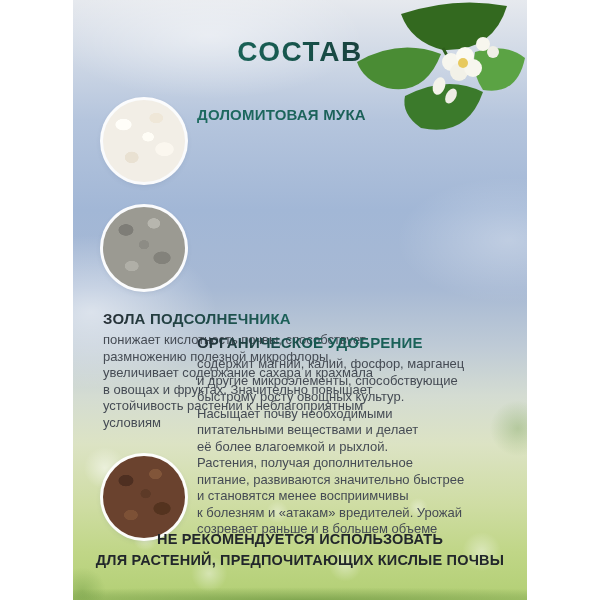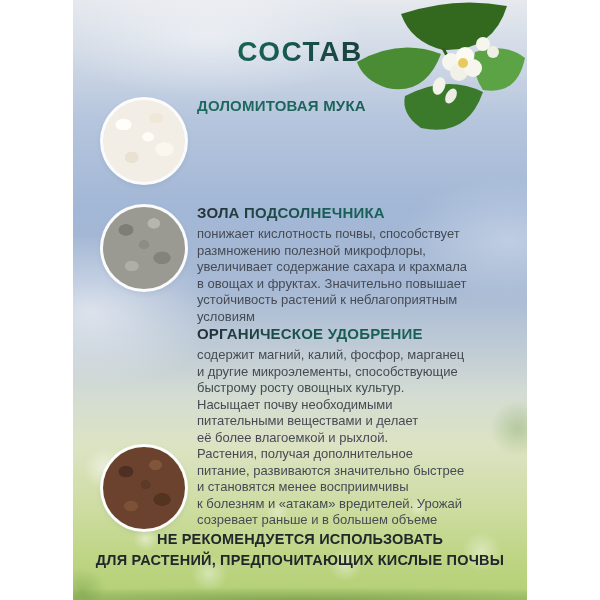--- a/index.html
+++ b/index.html
@@ -37,21 +37,21 @@
       radial-gradient(ellipse 120% 16px at 50% 100%, rgba(70,118,38,.45), rgba(70,118,38,0) 80%);
   }
 
   .title { position:absolute; top:36px; left:0; width:100%; text-align:center;
     font-size:28px; font-weight:800; letter-spacing:1.5px;
     background:linear-gradient(90deg,#20756a 10%,#175a50 45%,#1b2327 85%);
     -webkit-background-clip:text; background-clip:text;
     color:transparent; }
 
   .section { position:absolute; left:30px; width:404px; display:flex; gap:12px; }
-  .s1 { top:97px; } .s2 { top:204px; } .s3 { top:325px;align-items:flex-end; }
+  .s1 { top:97px; } .s2 { top:204px;flex-direction:column; } .s3 { top:325px;align-items:flex-end; }
 
   .photo { flex:0 0 82px; width:82px; height:82px; border-radius:50%; margin-top:3px;
     box-shadow:0 0 0 3px rgba(255,255,255,.95), 0 2px 6px rgba(60,80,110,.25); }
   .flour { background:
       radial-gradient(14px 10px at 25% 30%, #fffef9 0 55%, rgba(255,255,255,0) 60%),
       radial-gradient(12px 9px  at 65% 22%, #efe7d8 0 55%, rgba(255,255,255,0) 60%),
       radial-gradient(16px 12px at 75% 60%, #fbf7ef 0 55%, rgba(255,255,255,0) 60%),
       radial-gradient(12px 10px at 35% 70%, #e9e1d2 0 55%, rgba(255,255,255,0) 60%),
       radial-gradient(10px 8px  at 55% 45%, #fffdf6 0 55%, rgba(255,255,255,0) 60%),
       #f2eee6; }
@@ -63,21 +63,21 @@
       radial-gradient(9px 8px   at 50% 46%, #8d8c85 0 55%, rgba(0,0,0,0) 60%),
       #9b9a92; }
   .soil { background:
       radial-gradient(13px 10px at 28% 30%, #4e2f21 0 55%, rgba(0,0,0,0) 60%),
       radial-gradient(11px 9px  at 64% 22%, #815539 0 55%, rgba(0,0,0,0) 60%),
       radial-gradient(15px 11px at 72% 64%, #54331f 0 55%, rgba(0,0,0,0) 60%),
       radial-gradient(12px 9px  at 34% 72%, #7d5136 0 55%, rgba(0,0,0,0) 60%),
       radial-gradient(9px 8px   at 52% 46%, #5d3a27 0 55%, rgba(0,0,0,0) 60%),
       #6a422e; }
 
-  .txt { flex:1; }
+  .txt { flex:1;margin-top:9px; }
   .heading { font-size:15px; font-weight:800; letter-spacing:.2px; margin-bottom:5px;
     -webkit-background-clip:text; background-clip:text; color:transparent; }
   .g1 { background-image:linear-gradient(90deg,#1d6a60 0%,#1a5f57 55%,#272f36 100%); }
   .g2 { background-image:linear-gradient(90deg,#272f36 0%,#1a5f57 45%,#17665c 100%); }
   .g3 { background-image:linear-gradient(90deg,#243038 0%,#175a52 40%,#1d6a60 100%); }
 
   .body-text { font-size:13px; line-height:16.5px; font-weight:500;
     color:#454b54; white-space:pre-line; }
 
   .warning { position:absolute; top:529px; left:0; width:100%; text-align:center;

